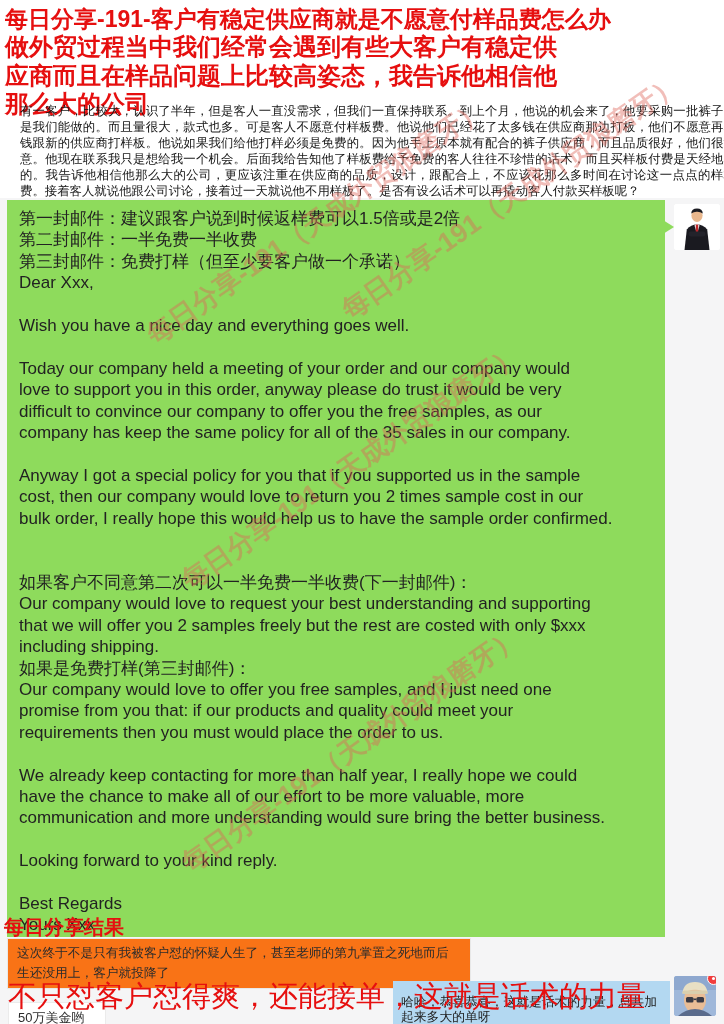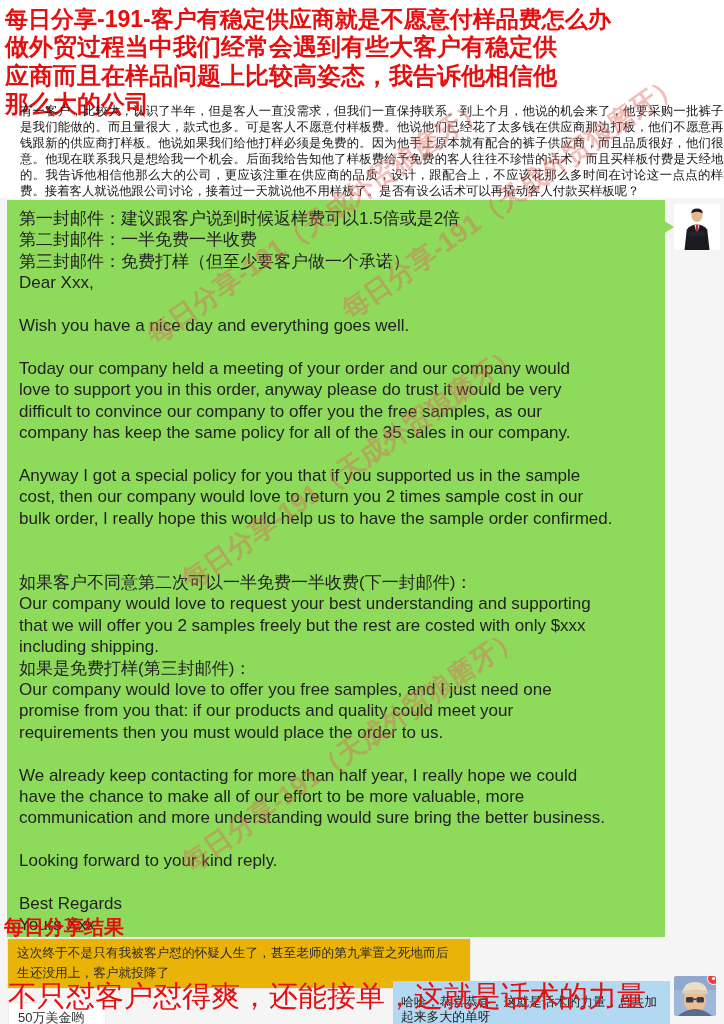--- a/index.html
+++ b/index.html
@@ -30,21 +30,21 @@
   .avatar.top{left:674px;top:6px;width:46px;height:46px;background:#ffffff;}
   .avatar.bottom{left:674px;top:778px;width:42px;height:40px;background:#9db6d8;}
   .badge{position:absolute;right:-4px;top:-4px;width:13px;height:13px;border-radius:50%;
          background:#f23c3c;border:1px solid #fff;box-sizing:border-box;}
   .badge::after{content:"";position:absolute;left:4px;top:4px;width:3px;height:3px;
          border-radius:50%;background:#fff;}
 
   .result-label{position:absolute;left:4px;top:716px;font-size:20px;font-weight:bold;
                 color:#e60f0f;z-index:6;white-space:nowrap;}
 
-  .bubble.white1{left:7px;top:740px;width:464px;min-height:45px;background:#eab308;
+  .bubble.white1{left:7px;top:740px;width:464px;min-height:45px;background:#f97316;
                  border:1px solid #e8e8e8;padding:5px 9px;font-size:12.7px;
                  line-height:19.5px;color:#2c2c2c;}
   .highlight{position:absolute;left:8px;top:779px;font-size:29px;font-weight:normal;
              color:#e60f0f;white-space:nowrap;z-index:5;}
   .bubble.blue{left:393px;top:783px;width:277px;background:#b3d8f1;
                padding:13px 8px;font-size:12.8px;line-height:15px;color:#222;}
   .bubble.white2{left:8px;top:804px;width:98px;background:#ffffff;border:1px solid #ebebeb;
                  padding:6px 9px;font-size:13px;color:#2c2c2c;}
 
   

